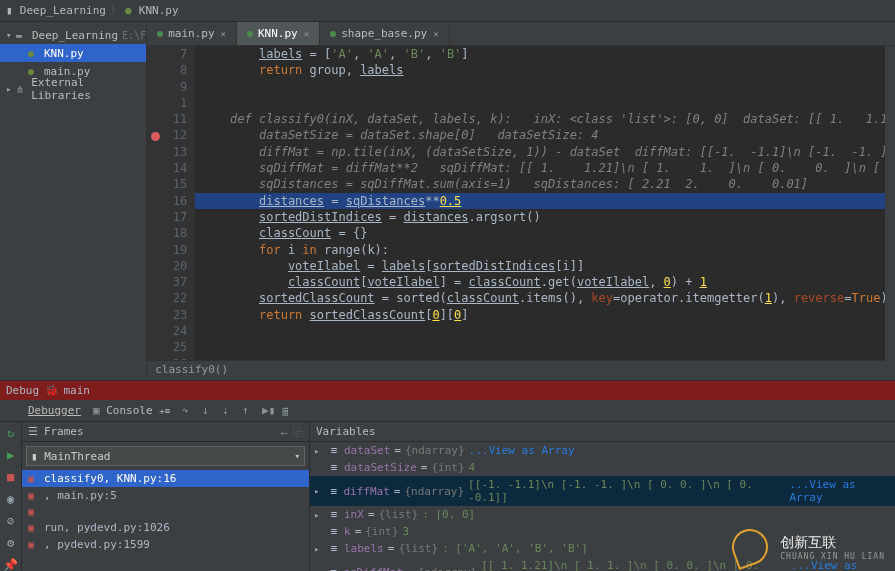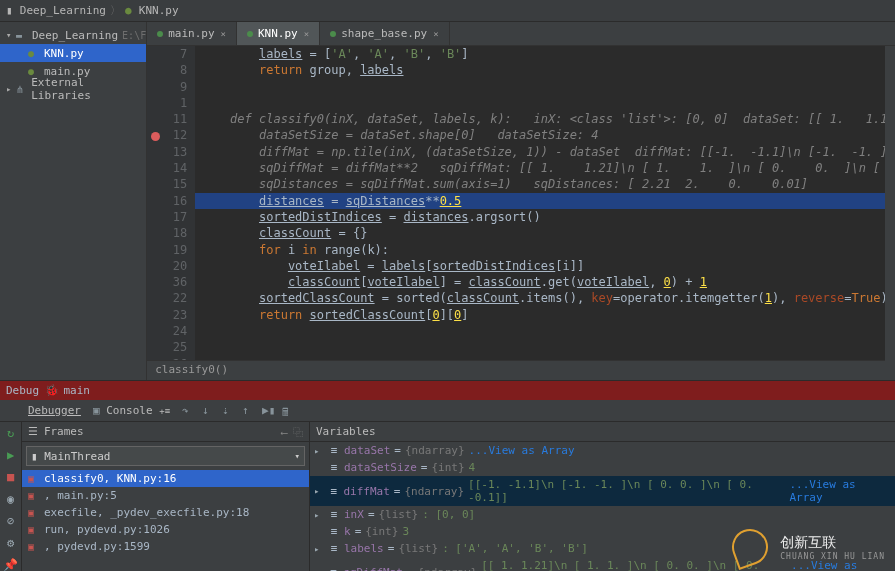--- a/index.html
+++ b/index.html
@@ -139,21 +139,21 @@
           <div class="bp" style="top: 85.5px;"></div>
           <div>12</div>
           <div>13</div>
           <div>14</div>
           <div>15</div>
           <div>16</div>
           <div>17</div>
           <div>18</div>
           <div>19</div>
           <div>20</div>
-          <div>36</div>
+          <div>37</div>
           <div>22</div>
           <div>23</div>
           <div>24</div>
           <div>25</div>
           <div>26</div>
         </div>
       <div class="code" id="code"><div class="ln">        <span class="un">labels</span> = [<span class="str">'A'</span>, <span class="str">'A'</span>, <span class="str">'B'</span>, <span class="str">'B'</span>]</div><div class="ln">        <span class="kw">return</span> group, <span class="un">labels</span></div><div class="ln"></div><div class="ln"></div><div class="ln"><span class="cm">    def classify0(inX, dataSet, labels, k):   inX: &lt;class 'list'&gt;: [0, 0]  dataSet: [[ 1.   1.1]\n [ 1.   1. ]\n</span></div><div class="ln"><span class="cm">        dataSetSize = dataSet.shape[0]   dataSetSize: 4</span></div><div class="ln"><span class="cm">        diffMat = np.tile(inX, (dataSetSize, 1)) - dataSet  diffMat: [[-1.  -1.1]\n [-1.  -1. ]\n</span></div><div class="ln"><span class="cm">        sqDiffMat = diffMat**2   sqDiffMat: [[ 1.    1.21]\n [ 1.    1.  ]\n [ 0.    0.  ]\n [ 0.    0.01]]</span></div><div class="ln"><span class="cm">        sqDistances = sqDiffMat.sum(axis=1)   sqDistances: [ 2.21  2.    0.    0.01]</span></div><div class="ln hl">        <span class="un">distances</span> = <span class="un">sqDistances</span>**<span class="num">0.5</span></div><div class="ln">        <span class="un">sortedDistIndices</span> = <span class="un">distances</span>.argsort()</div><div class="ln">        <span class="un">classCount</span> = {}</div><div class="ln">        <span class="kw">for</span> i <span class="kw">in</span> range(k):</div><div class="ln">            <span class="un">voteIlabel</span> = <span class="un">labels</span>[<span class="un">sortedDistIndices</span>[i]]</div><div class="ln">            <span class="un">classCount</span>[<span class="un">voteIlabel</span>] = <span class="un">classCount</span>.get(<span class="un">voteIlabel</span>, <span class="num">0</span>) + <span class="num">1</span></div><div class="ln">        <span class="un">sortedClassCount</span> = sorted(<span class="un">classCount</span>.items(), <span class="kwa">key</span>=operator.itemgetter(<span class="num">1</span>), <span class="kwa">reverse</span>=<span class="kw">True</span>)</div><div class="ln">        <span class="kw">return</span> <span class="un">sortedClassCount</span>[<span class="num">0</span>][<span class="num">0</span>]</div><div class="ln"></div><div class="ln"></div><div class="ln"></div></div>
     </div>
     <div class="crumb"><span>classify0()</span></div>
   </div>
@@ -204,21 +204,20 @@
         <div class="frame-row sel">
           <span class="frame-ic">▣</span>
           <span>classify0, KNN.py:16</span>
         </div>
         <div class="frame-row">
           <span class="frame-ic">▣</span>
           <span><module>, main.py:5</module></span>
         </div>
         <div class="frame-row">
           <span class="frame-ic">▣</span>
-          <span>execfile, _pydev_execfile.py:18</span>
         </div>
         <div class="frame-row">
           <span class="frame-ic">▣</span>
           <span>run, pydevd.py:1026</span>
         </div>
         <div class="frame-row">
           <span class="frame-ic">▣</span>
           <span><module>, pydevd.py:1599</module></span>
         </div>
       </div>

